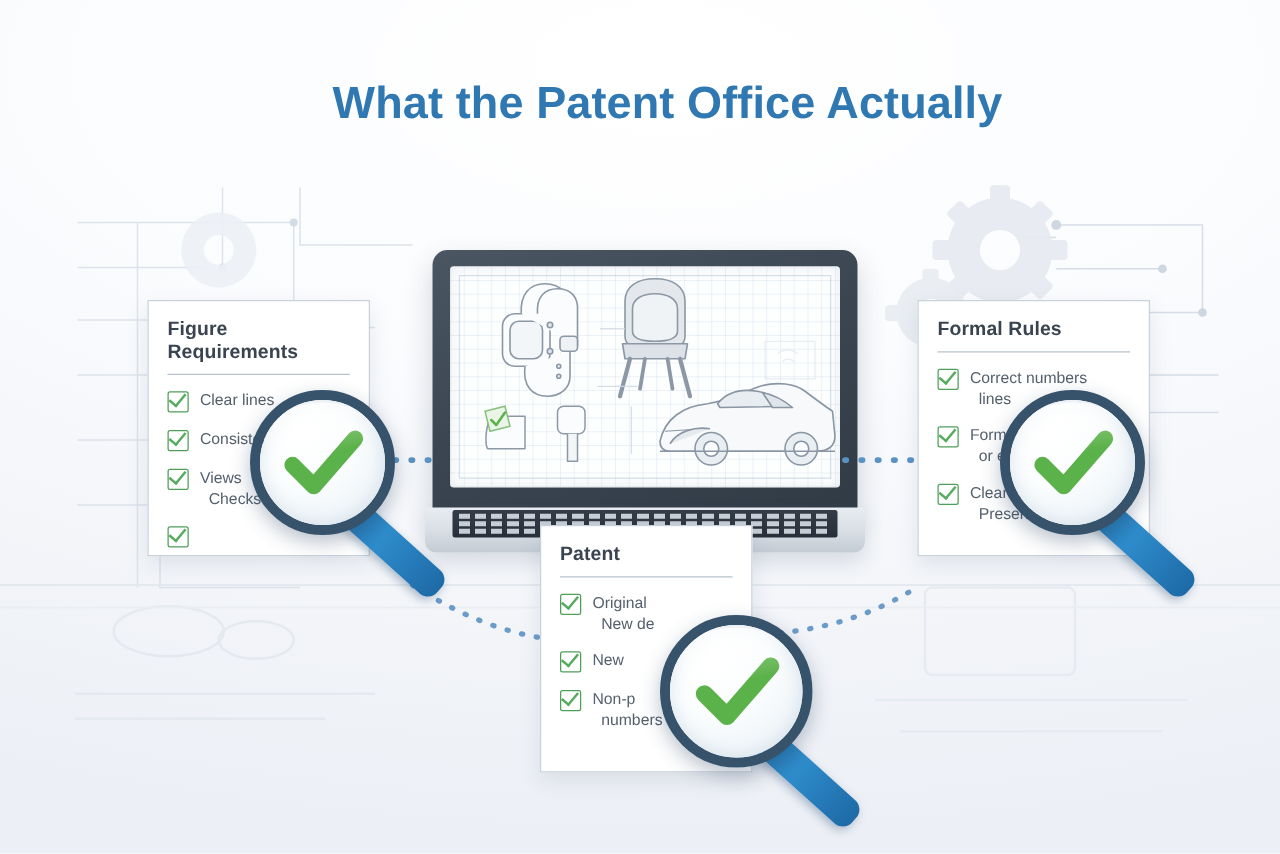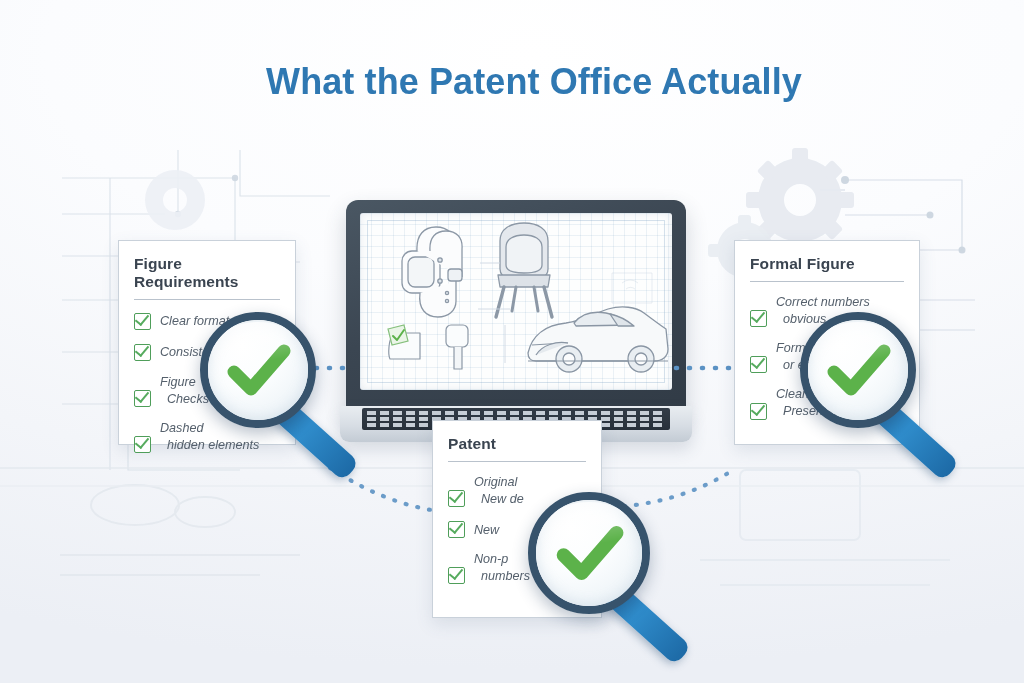--- a/index.html
+++ b/index.html
@@ -77,21 +77,21 @@
   .card{
     position:absolute;background:#ffffff;
     border:1px solid #c9d1da;
     box-shadow:0 6px 16px rgba(70,95,125,.13);
   }
   .card-title{
     font-size:15.5px;font-weight:bold;color:#3a4450;
     letter-spacing:.1px;
   }
   .card-rule{height:1px;background:#b9c2cc;margin:8px 0 12px 0;}
-  .chk-row{display:flex;align-items:flex-end;margin-bottom:13px;font-style:italic;}
+  .chk-row{display:flex;align-items:flex-start;margin-bottom:13px;}
   .chk{
     flex:none;width:15px;height:15px;margin-right:9px;margin-top:1px;
     border:1.6px solid #4f9e5a;border-radius:2px;position:relative;
     background:#fff;
   }
   .chk:after{
     content:"";position:absolute;left:2.5px;top:-2px;width:6px;height:11px;
     border-right:2.4px solid #56ab5e;border-bottom:2.4px solid #56ab5e;
     transform:rotate(40deg);
   }
@@ -309,51 +309,47 @@
     <path d="M330 468 C380 500 420 512 470 514" stroke="#6b9cc9" stroke-width="4.2" stroke-linecap="round" stroke-dasharray="1 11" fill="none"></path>
     <path d="M600 508 C650 506 690 496 730 472" stroke="#6b9cc9" stroke-width="4.2" stroke-linecap="round" stroke-dasharray="1 11" fill="none"></path>
   </svg>
 
   <div class="card card-left">
     <div class="card-title">Figure Requirements</div>
     <div class="card-rule"></div>
 
     <div class="chk-row">
       <span class="chk"></span>
-      <span class="chk-text">Clear format</span>
+      <span class="chk-text">Clear lines</span>
     </div>
     <div class="chk-row">
       <span class="chk"></span>
       <span class="chk-text">Consistent</span>
     </div>
     <div class="chk-row">
       <span class="chk"></span>
       <span class="chk-text">
-        <span>Figure</span>
+        <span>Views</span>
         <span class="sub">Checks</span>
       </span>
     </div>
     <div class="chk-row">
       <span class="chk"></span>
-      <span class="chk-text">
-        <span>Dashed</span>
-        <span class="sub">hidden elements</span>
-      </span>
     </div>
   </div>
 
   <div class="card card-right">
-    <div class="card-title">Formal Figure</div>
+    <div class="card-title">Formal Rules</div>
     <div class="card-rule"></div>
 
     <div class="chk-row">
       <span class="chk"></span>
       <span class="chk-text">
         <span>Correct numbers</span>
-        <span class="sub">obvious</span>
+        <span class="sub">lines</span>
       </span>
     </div>
     <div class="chk-row">
       <span class="chk"></span>
       <span class="chk-text">
         <span>Formal</span>
         <span class="sub">or er</span>
       </span>
     </div>
     <div class="chk-row">

